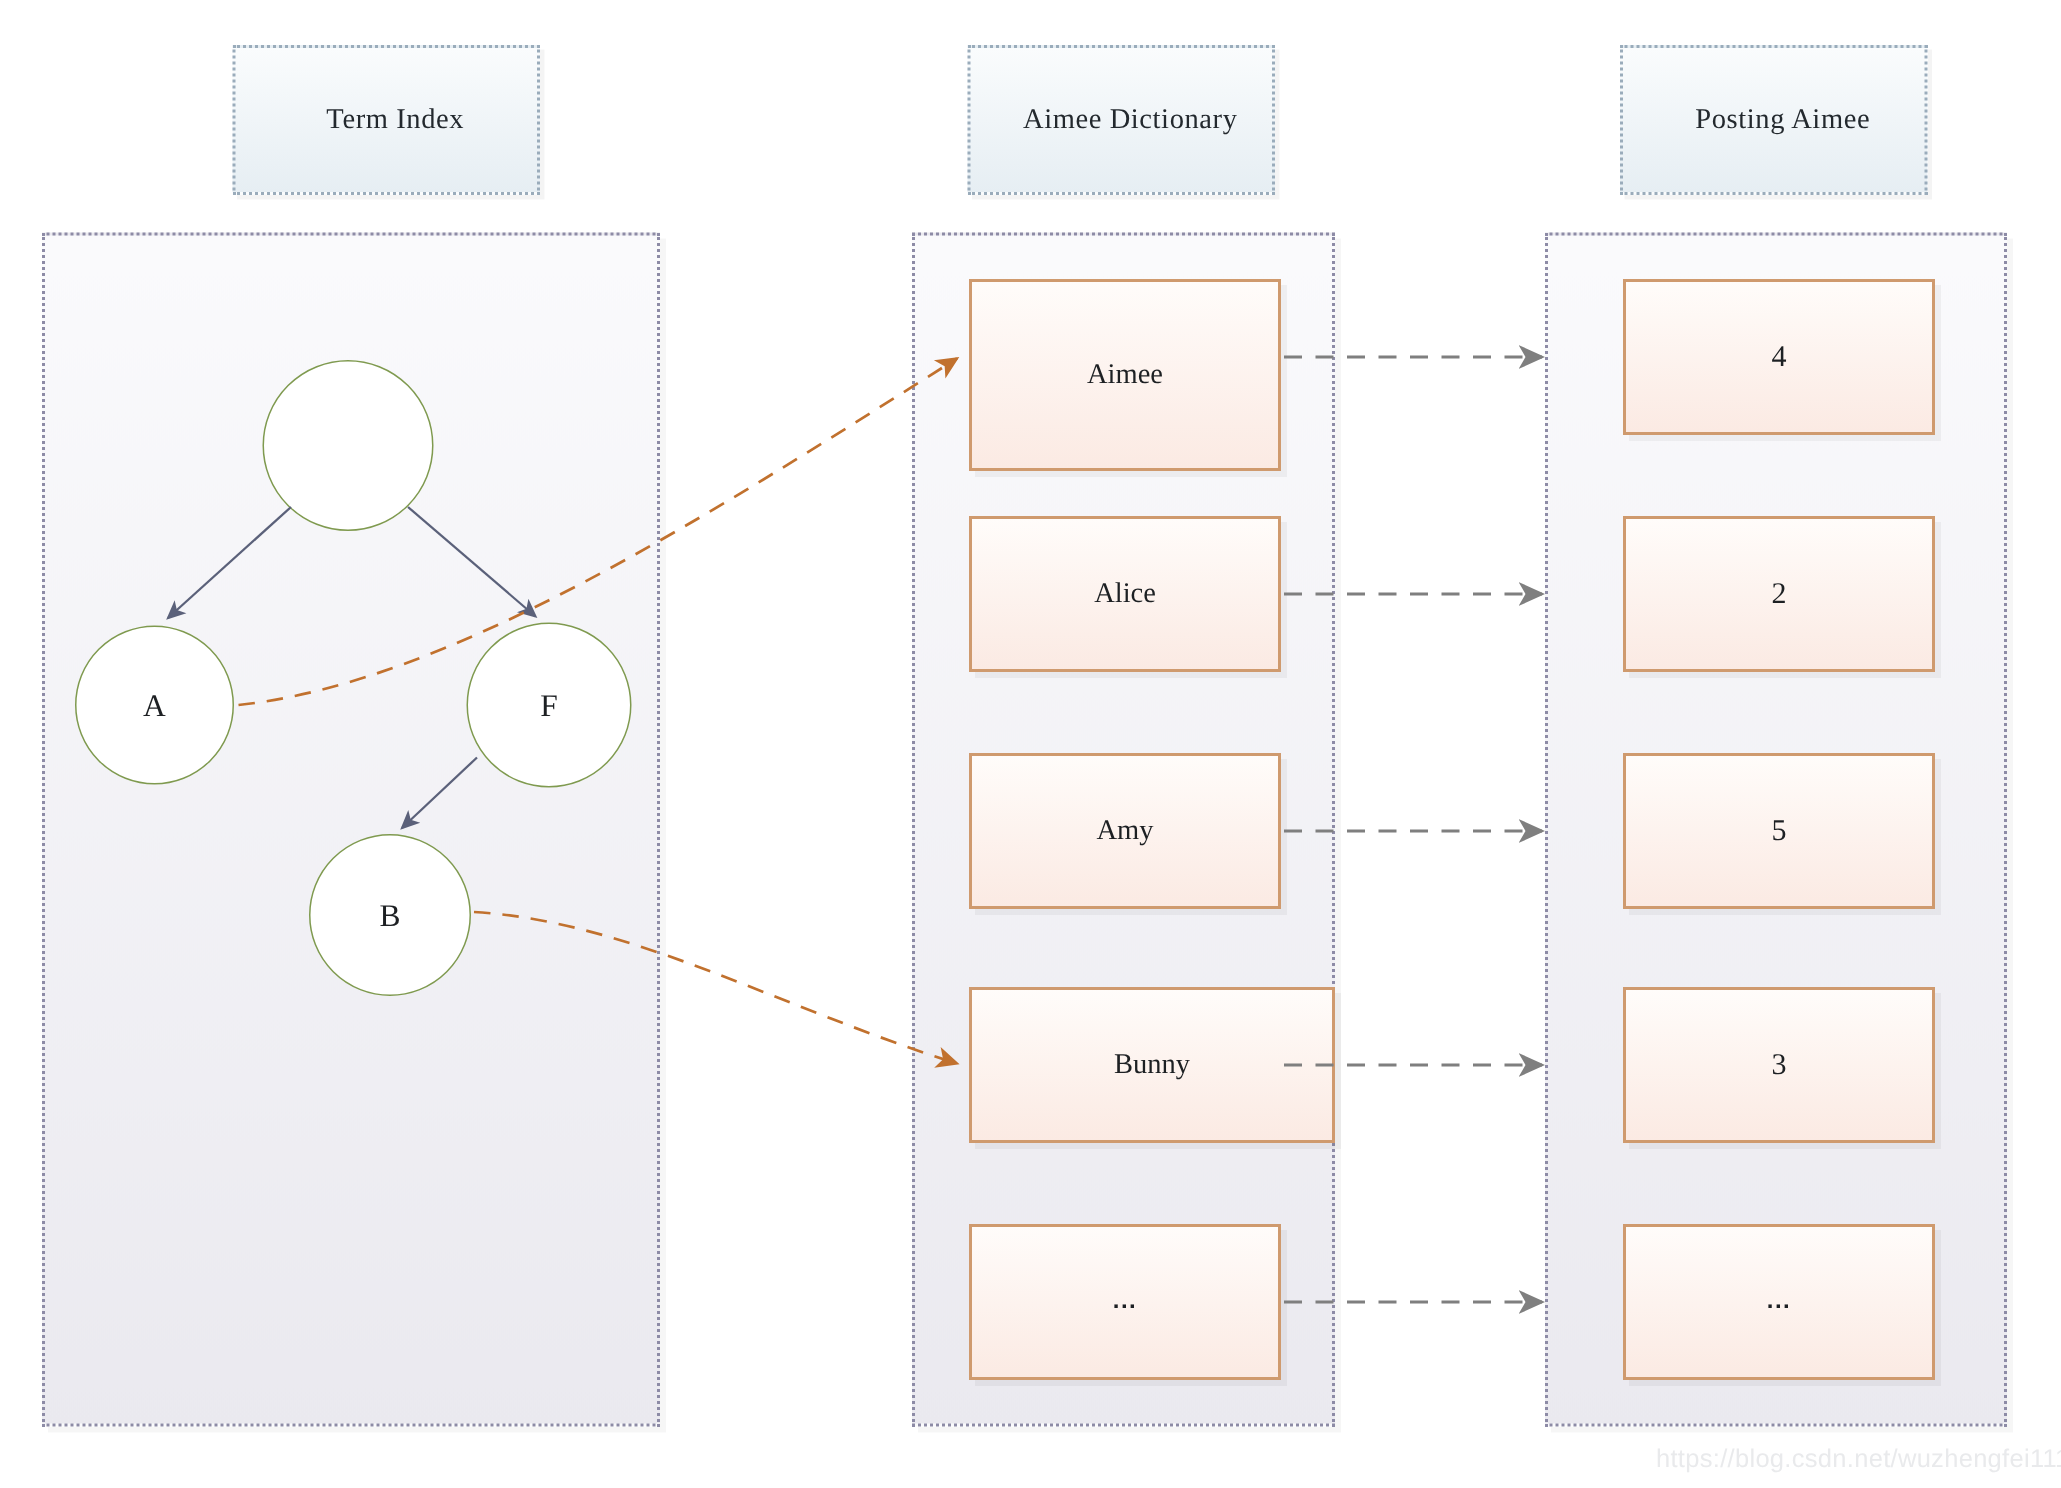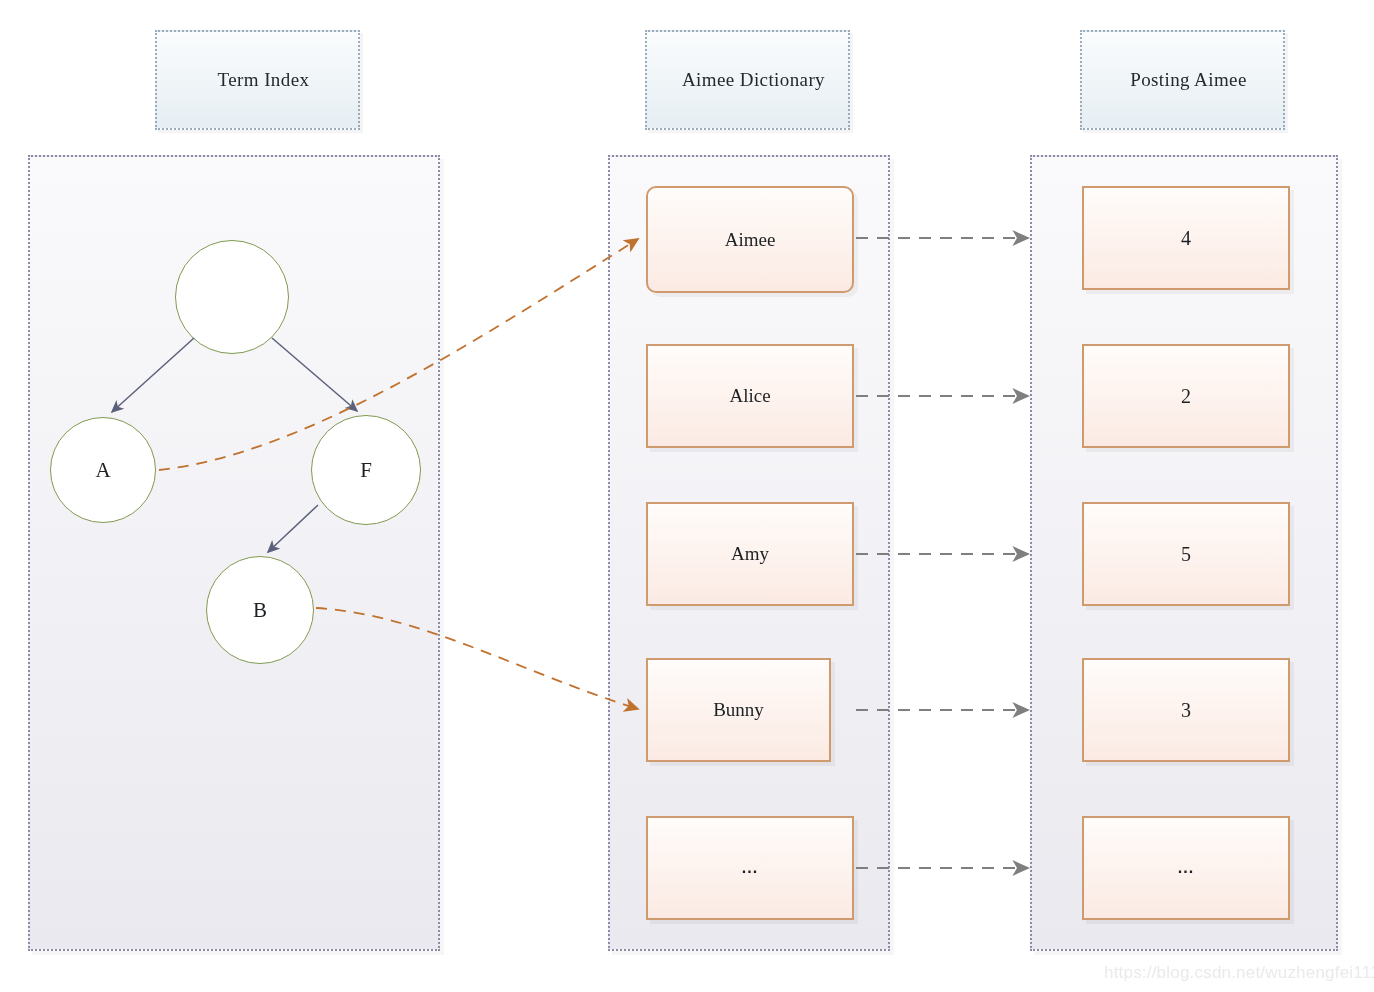--- a/index.html
+++ b/index.html
@@ -131,30 +131,30 @@
   </div>
 
   <div class="node" style="left:311px; top:415px; width:110px; height:110px;">
     <span>F</span>
   </div>
 
   <div class="node" style="left:206px; top:556px; width:108px; height:108px;">
     <span>B</span>
   </div>
 
-  <div class="tbox" style="left:646px; top:186px; width:208px; height:107px;border-radius:10px;">
+  <div class="tbox" style="left:646px; top:186px; width:208px; height:128px;">
     <span>Aimee</span>
   </div>
   <div class="tbox" style="left:646px; top:344px; width:208px; height:104px;">
     <span>Alice</span>
   </div>
   <div class="tbox" style="left:646px; top:502px; width:208px; height:104px;">
     <span>Amy</span>
   </div>
-  <div class="tbox" style="left:646px; top:658px; width:185px; height:104px;">
+  <div class="tbox" style="left:646px; top:658px; width:244px; height:104px;">
     <span>Bunny</span>
   </div>
   <div class="tbox ellipsis" style="left:646px; top:816px; width:208px; height:104px;">
     <span>...</span>
   </div>
 
   <div class="tbox num" style="left:1082px; top:186px; width:208px; height:104px;">
     <span>4</span>
   </div>
   <div class="tbox num" style="left:1082px; top:344px; width:208px; height:104px;">

